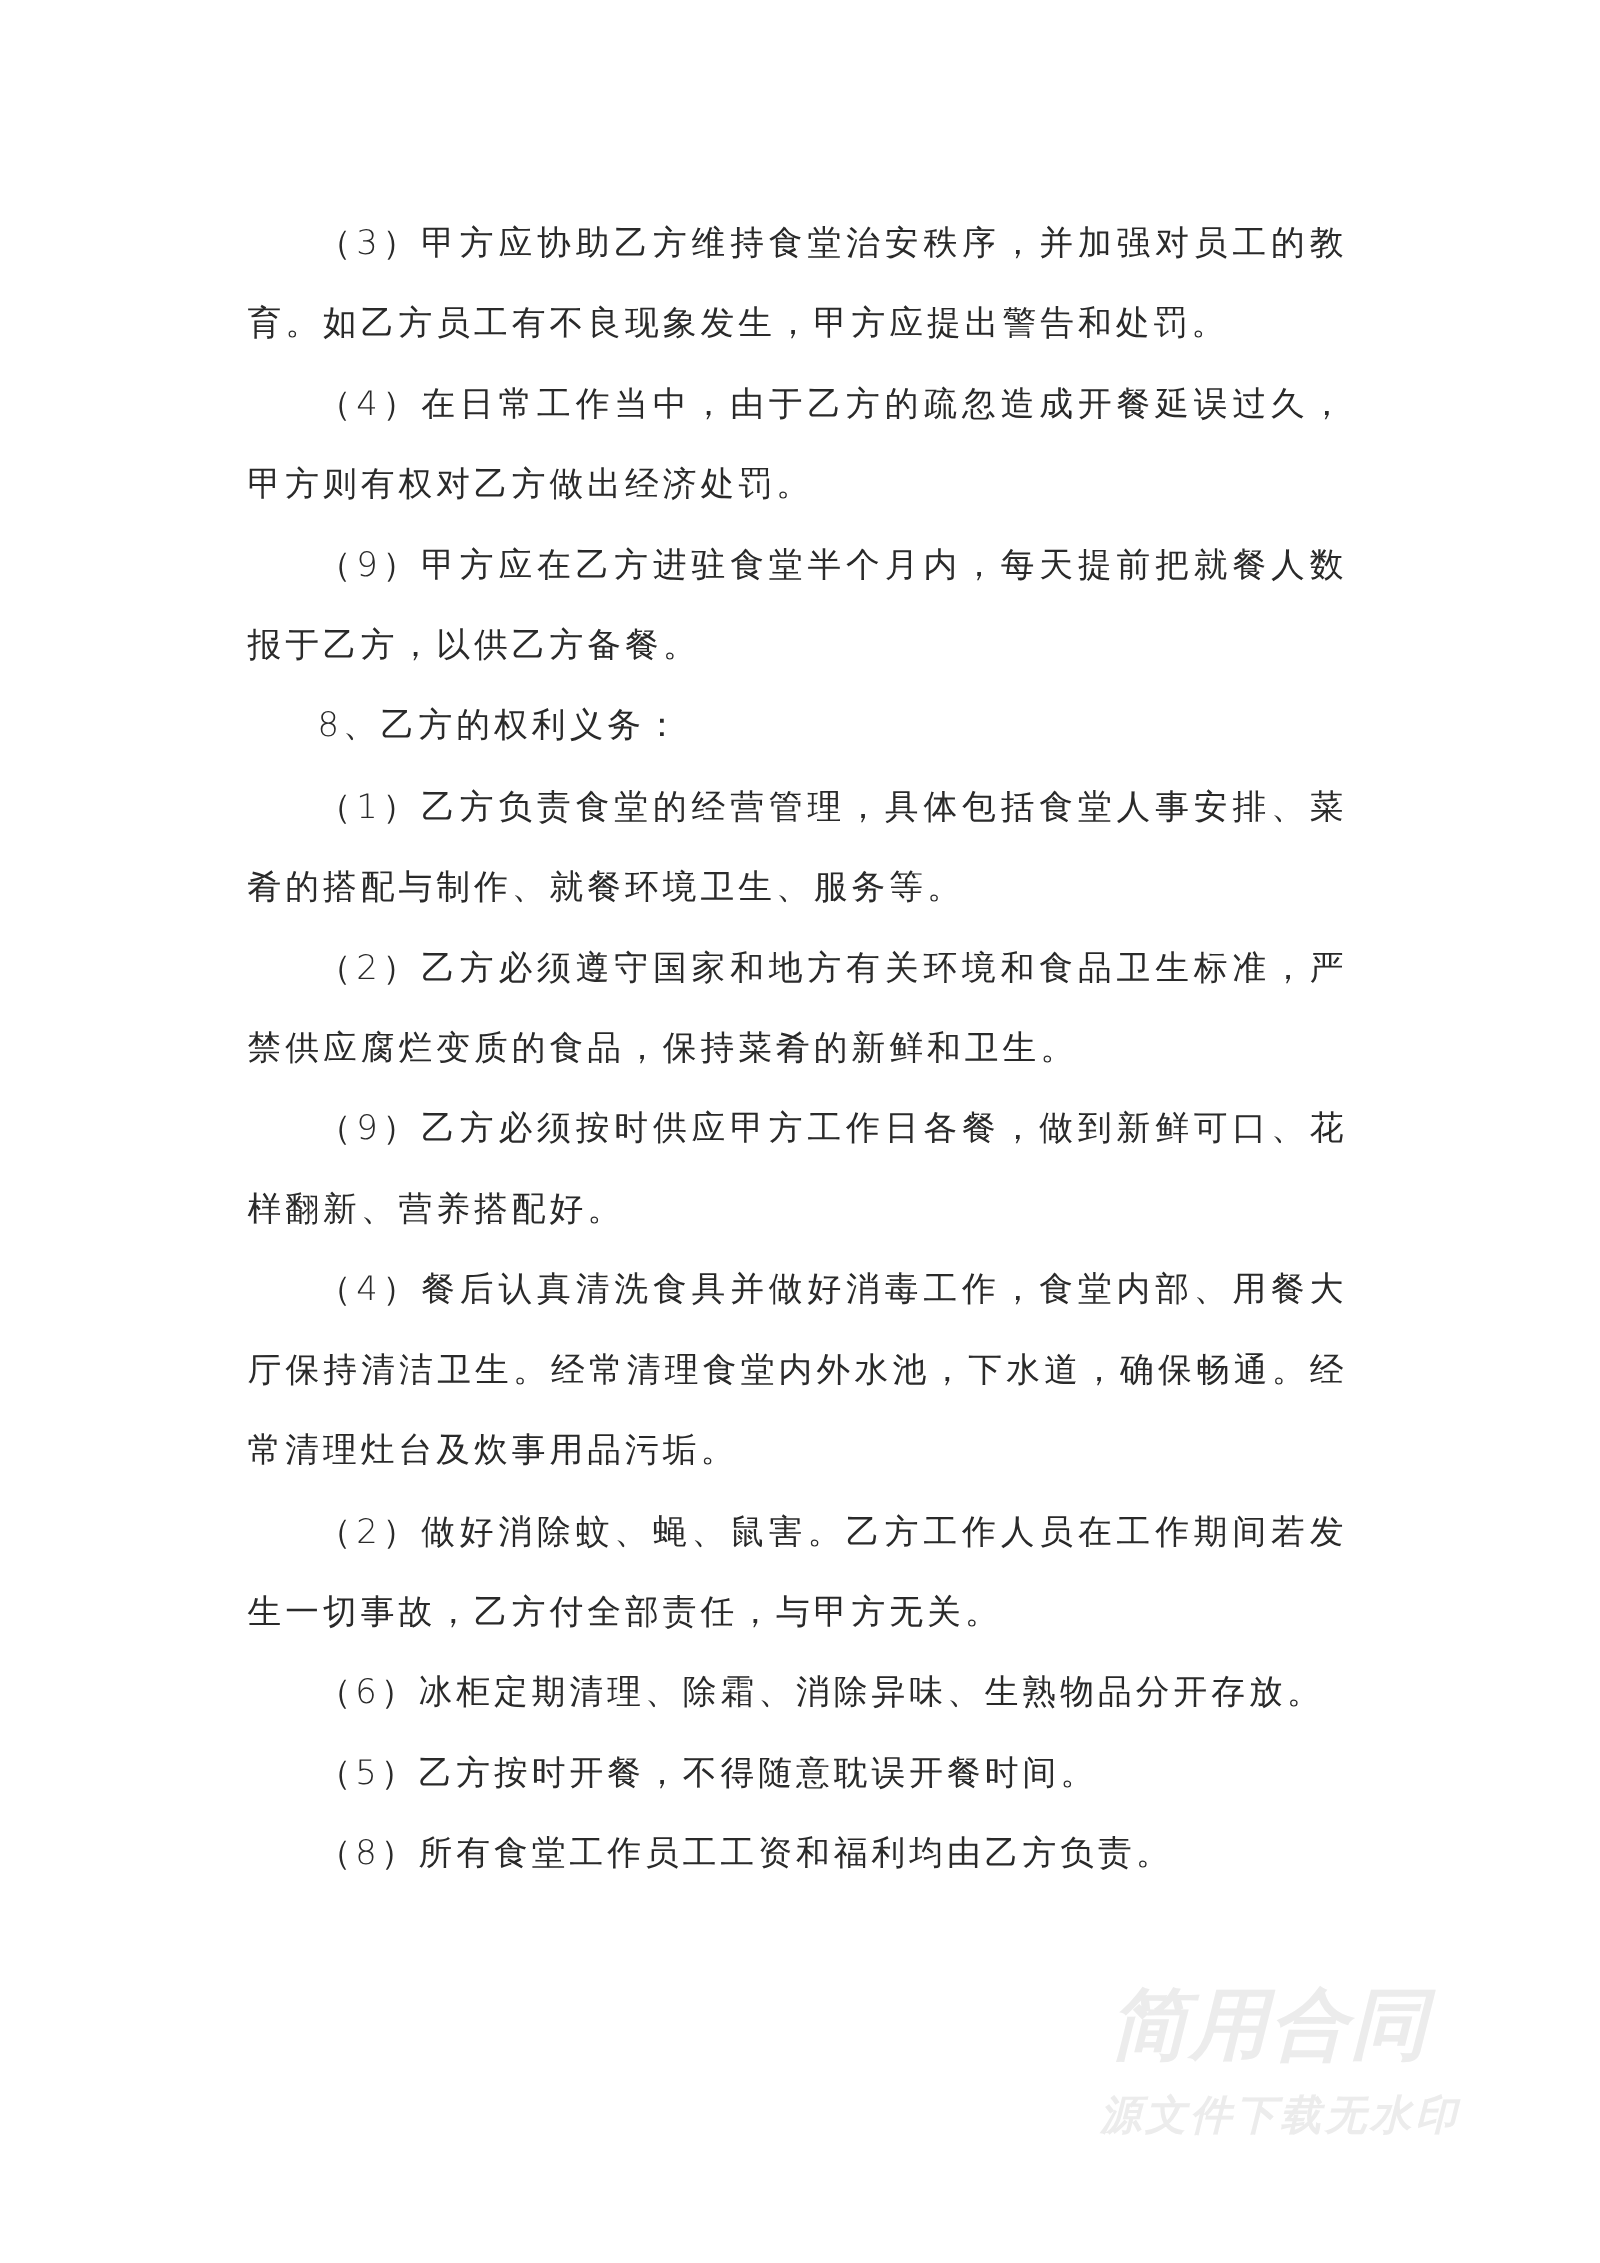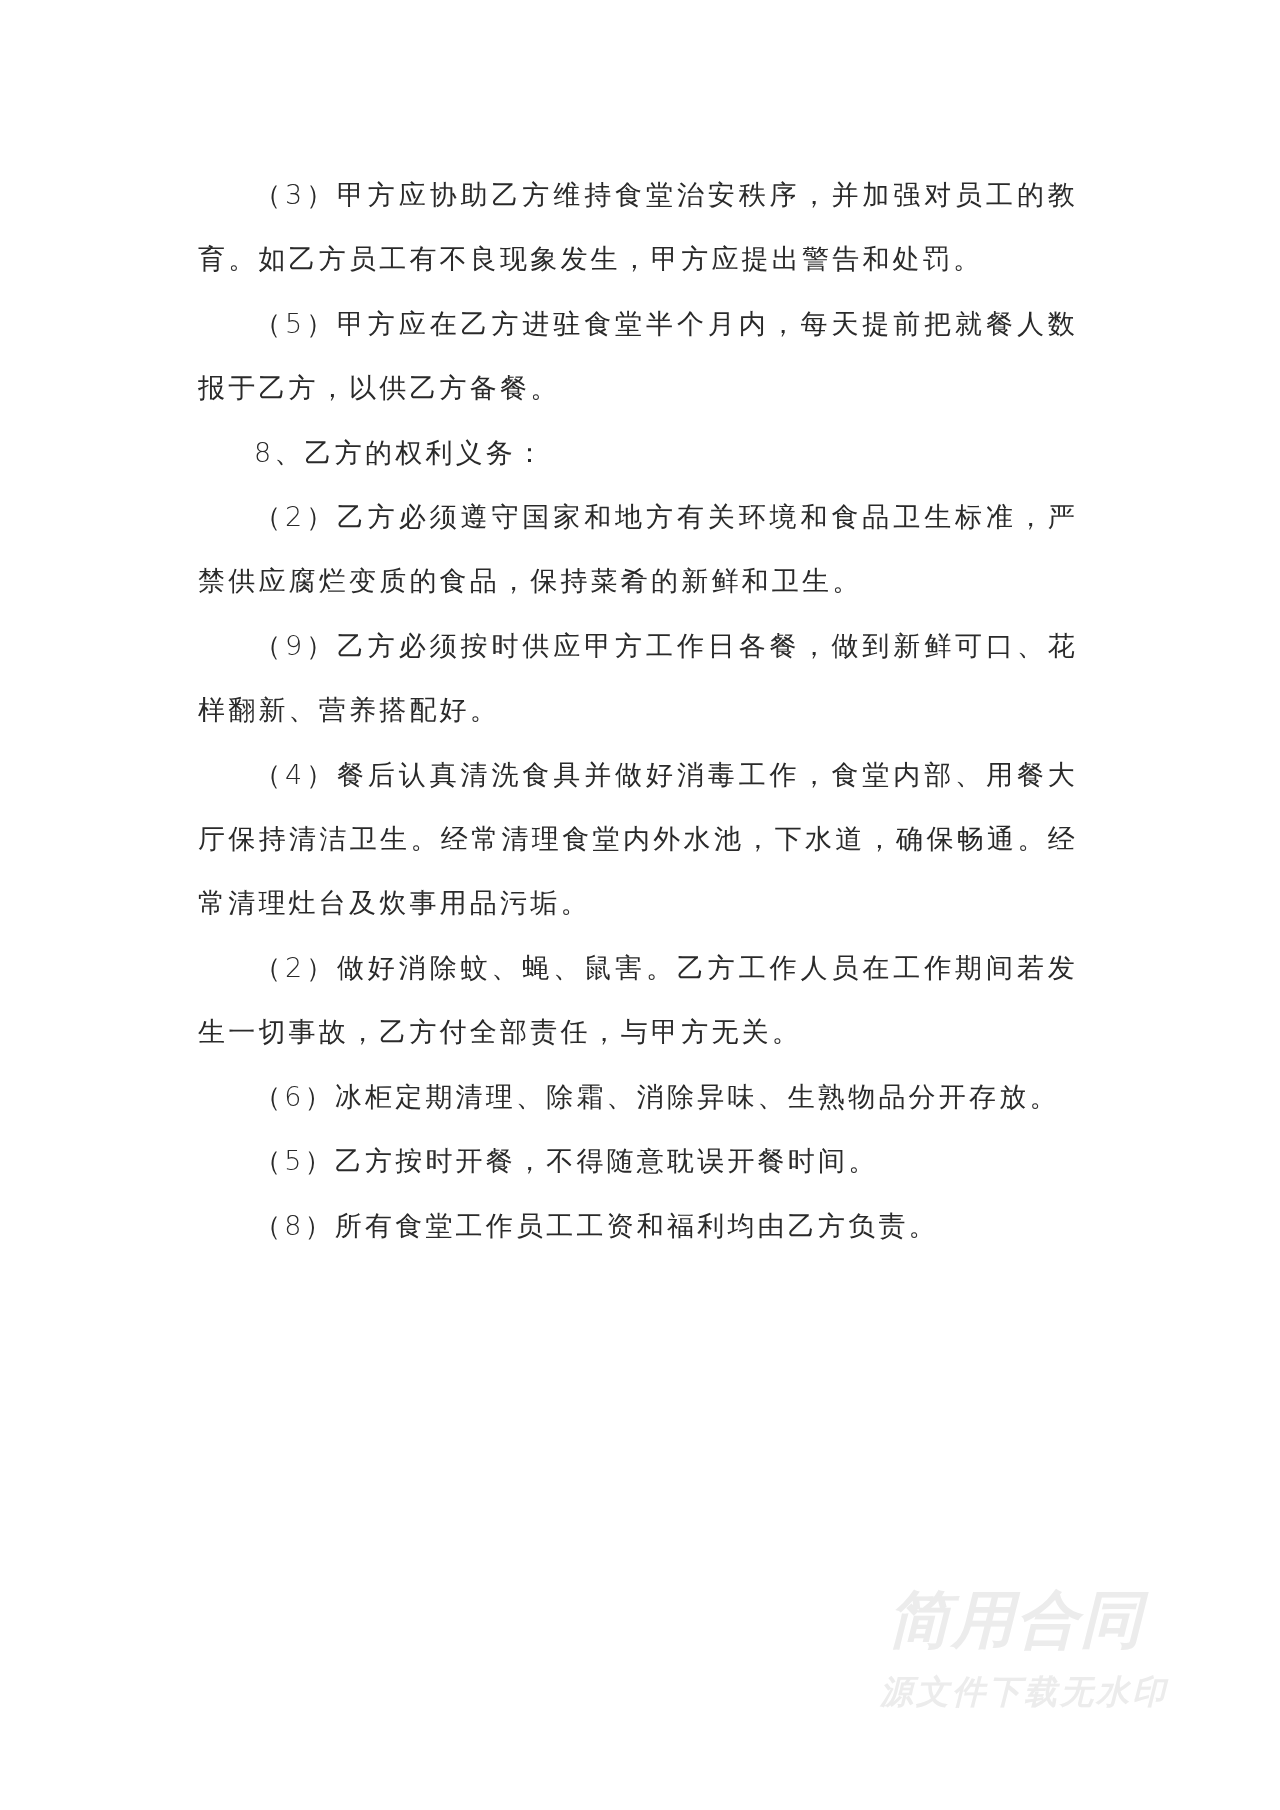--- a/index.html
+++ b/index.html
@@ -70,22 +70,24 @@
       letter-spacing: 3px;
       margin-top: 14px;
     }
   </style>
 </head>
 <body>
 
 <div class="page">
   <div class="content">
     <p class="para indent">（3）甲方应协助乙方维持食堂治安秩序，并加强对员工的教育。如乙方员工有不良现象发生，甲方应提出警告和处罚。</p>
-    <p class="para indent">（5）甲方应在乙方进驻食堂半个月内，每天提前把就餐人数报于乙方，以供乙方备餐。</p>
+    <p class="para indent">（4）在日常工作当中，由于乙方的疏忽造成开餐延误过久，甲方则有权对乙方做出经济处罚。</p>
+    <p class="para indent">（9）甲方应在乙方进驻食堂半个月内，每天提前把就餐人数报于乙方，以供乙方备餐。</p>
     <p class="para indent">8、乙方的权利义务：</p>
+    <p class="para indent">（1）乙方负责食堂的经营管理，具体包括食堂人事安排、菜肴的搭配与制作、就餐环境卫生、服务等。</p>
     <p class="para indent">（2）乙方必须遵守国家和地方有关环境和食品卫生标准，严禁供应腐烂变质的食品，保持菜肴的新鲜和卫生。</p>
     <p class="para indent">（9）乙方必须按时供应甲方工作日各餐，做到新鲜可口、花样翻新、营养搭配好。</p>
     <p class="para indent">（4）餐后认真清洗食具并做好消毒工作，食堂内部、用餐大厅保持清洁卫生。经常清理食堂内外水池，下水道，确保畅通。经常清理灶台及炊事用品污垢。</p>
     <p class="para indent">（2）做好消除蚊、蝇、鼠害。乙方工作人员在工作期间若发生一切事故，乙方付全部责任，与甲方无关。</p>
     <p class="para indent">（6）冰柜定期清理、除霜、消除异味、生熟物品分开存放。</p>
     <p class="para indent">（5）乙方按时开餐，不得随意耽误开餐时间。</p>
     <p class="para indent">（8）所有食堂工作员工工资和福利均由乙方负责。</p>
   </div>
 
   <div class="watermark">

